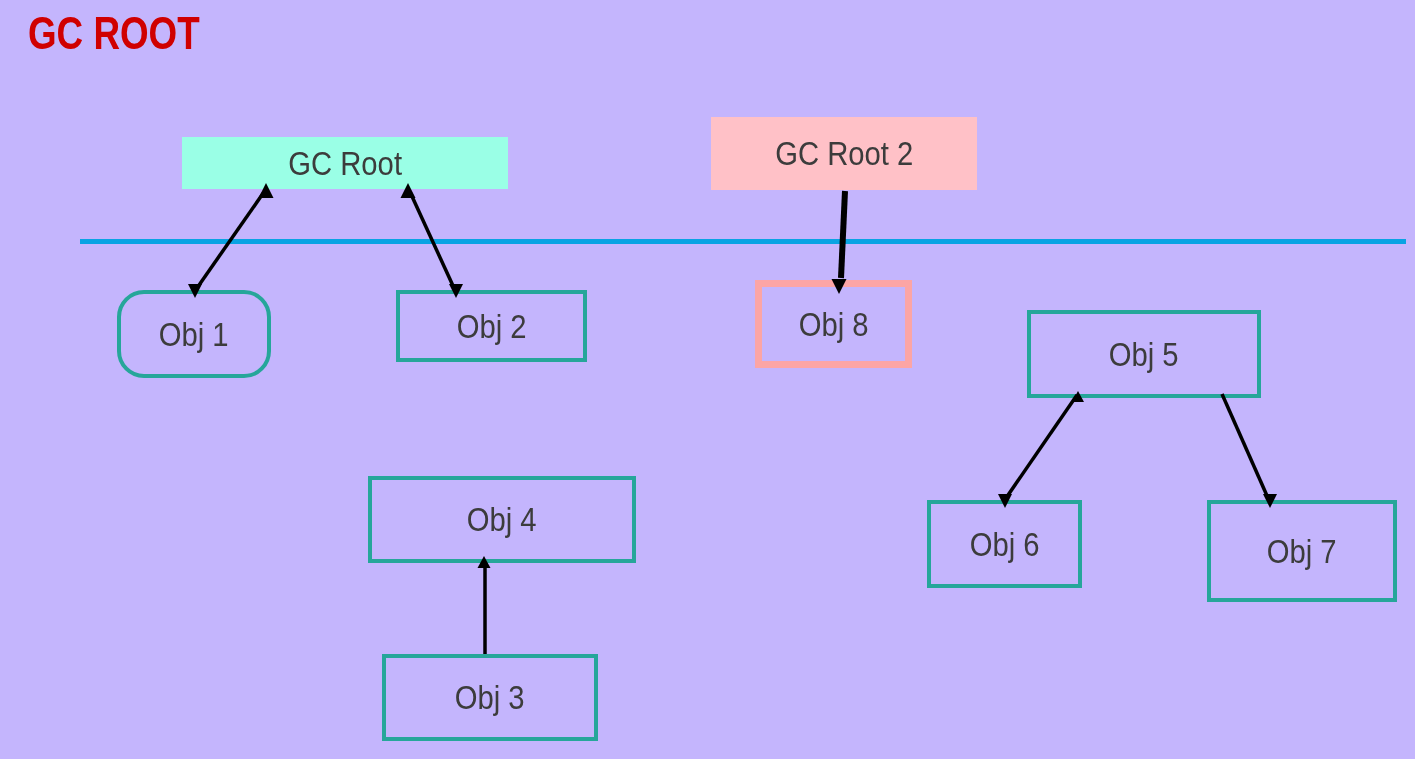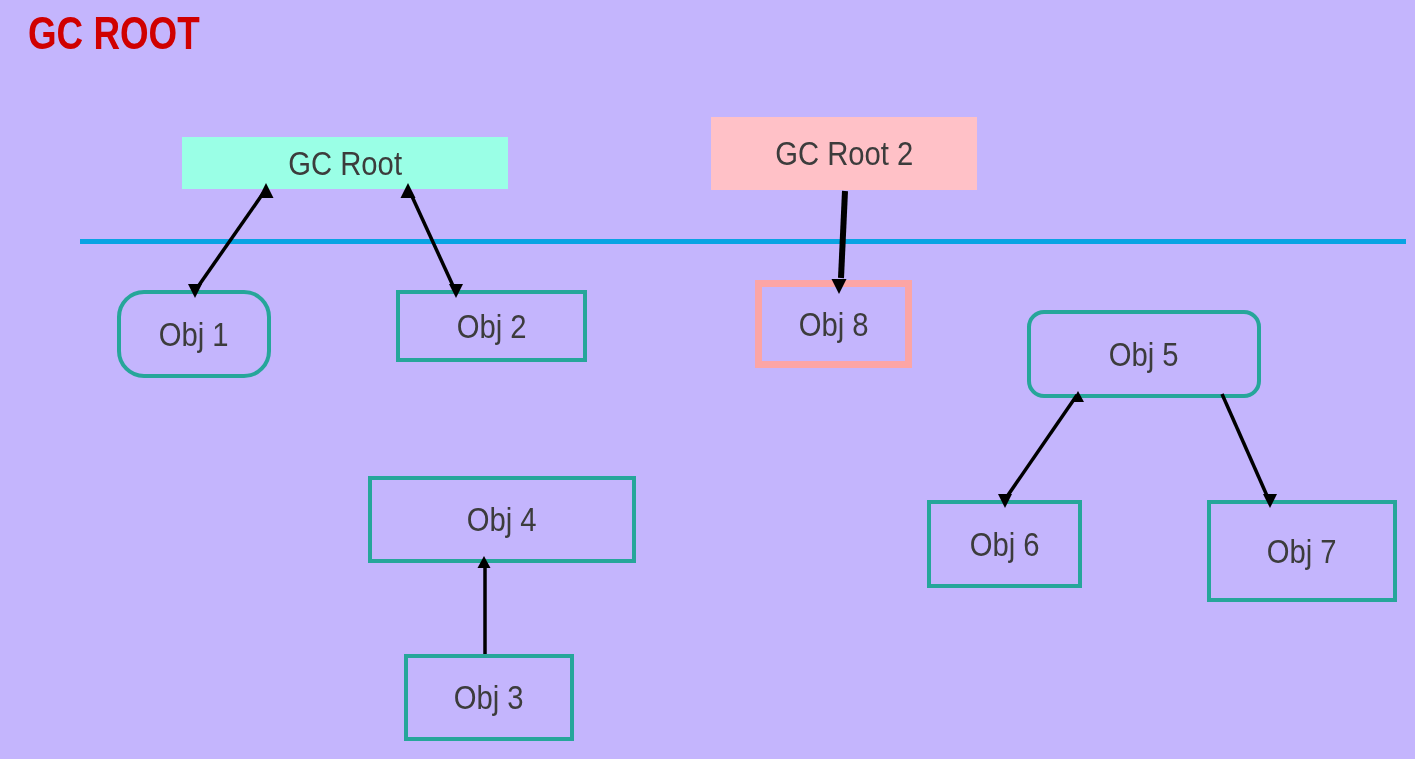--- a/index.html
+++ b/index.html
@@ -41,25 +41,25 @@
   .root-fill-teal { background: #9AFFE6; }
   .root-fill-pink { background: #FFC1C7; }
   .obj-teal { border: 4px solid #26A69A; background: transparent; }
   .obj-pink { border: 7px solid #fca5a5; background: transparent; }
 
   .gc-root   { left: 182px;  top: 137px; width: 326px; height: 52px; }
   .gc-root-2 { left: 711px;  top: 117px; width: 266px; height: 73px; }
   .obj-1 { left: 117px;  top: 290px; width: 154px; height: 88px; border-radius: 27px; }
   .obj-2 { left: 396px;  top: 290px; width: 191px; height: 72px; align-items: center; }
   .obj-8 { left: 755px;  top: 280px; width: 157px; height: 88px; }
-  .obj-5 { left: 1027px; top: 310px; width: 234px; height: 88px; border-radius: 17px; }
+  .obj-5 { left: 1027px; top: 310px; width: 234px; height: 88px; }
   .obj-4 { left: 368px;  top: 476px; width: 268px; height: 87px; }
   .obj-6 { left: 927px;  top: 500px; width: 155px; height: 88px; }
   .obj-7 { left: 1207px; top: 500px; width: 190px; height: 102px; }
-  .obj-3 { left: 404px;  top: 654px; width: 170px; height: 87px; }
+  .obj-3 { left: 382px;  top: 654px; width: 216px; height: 87px; }
 
   .separator {
     position: absolute;
     left: 80px;
     top: 239px;
     width: 1326px;
     height: 5px;
     background: #09A3E3;
     z-index: 1;
   }

